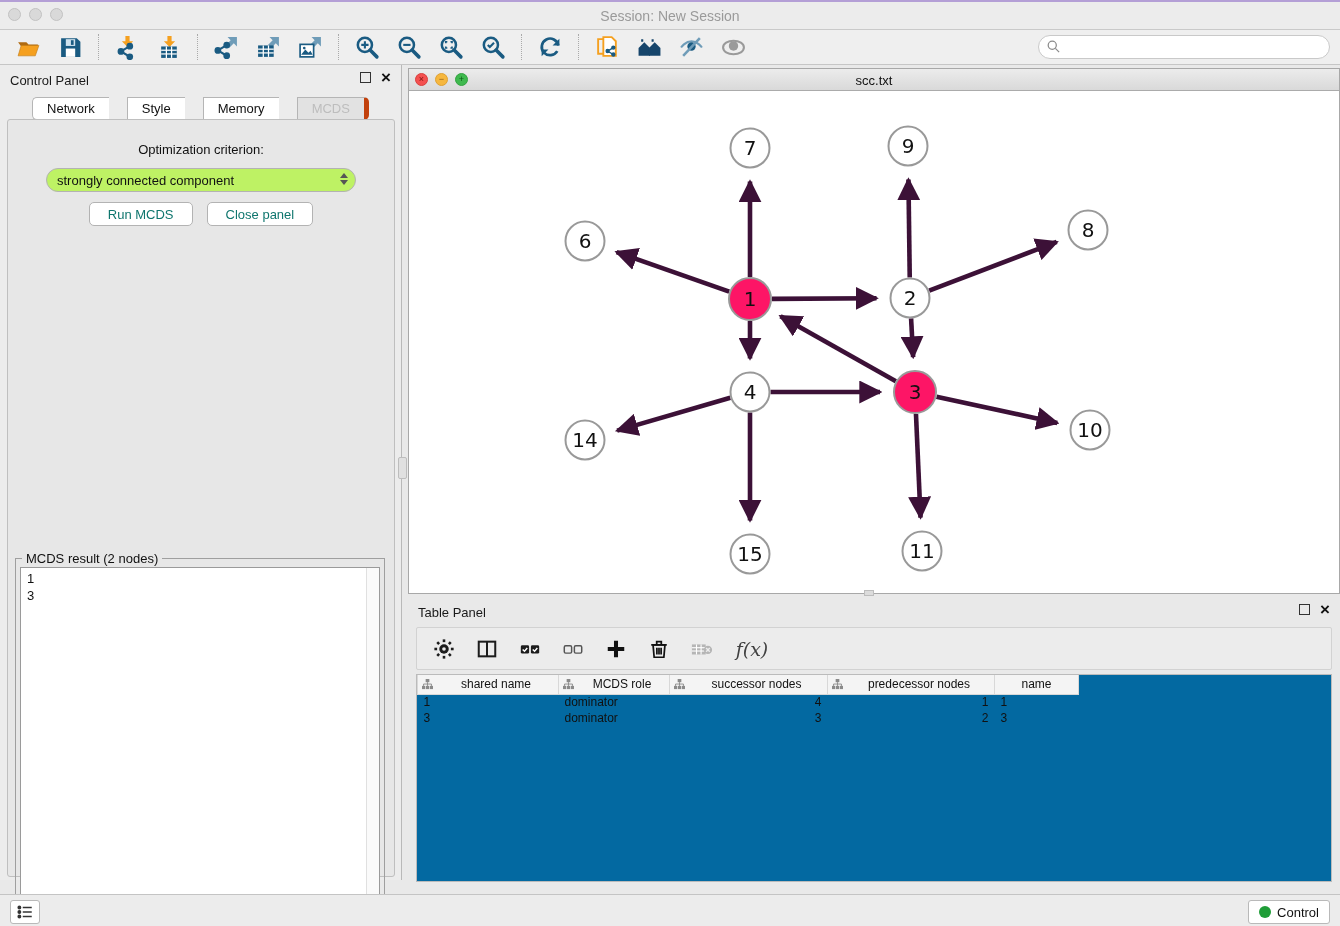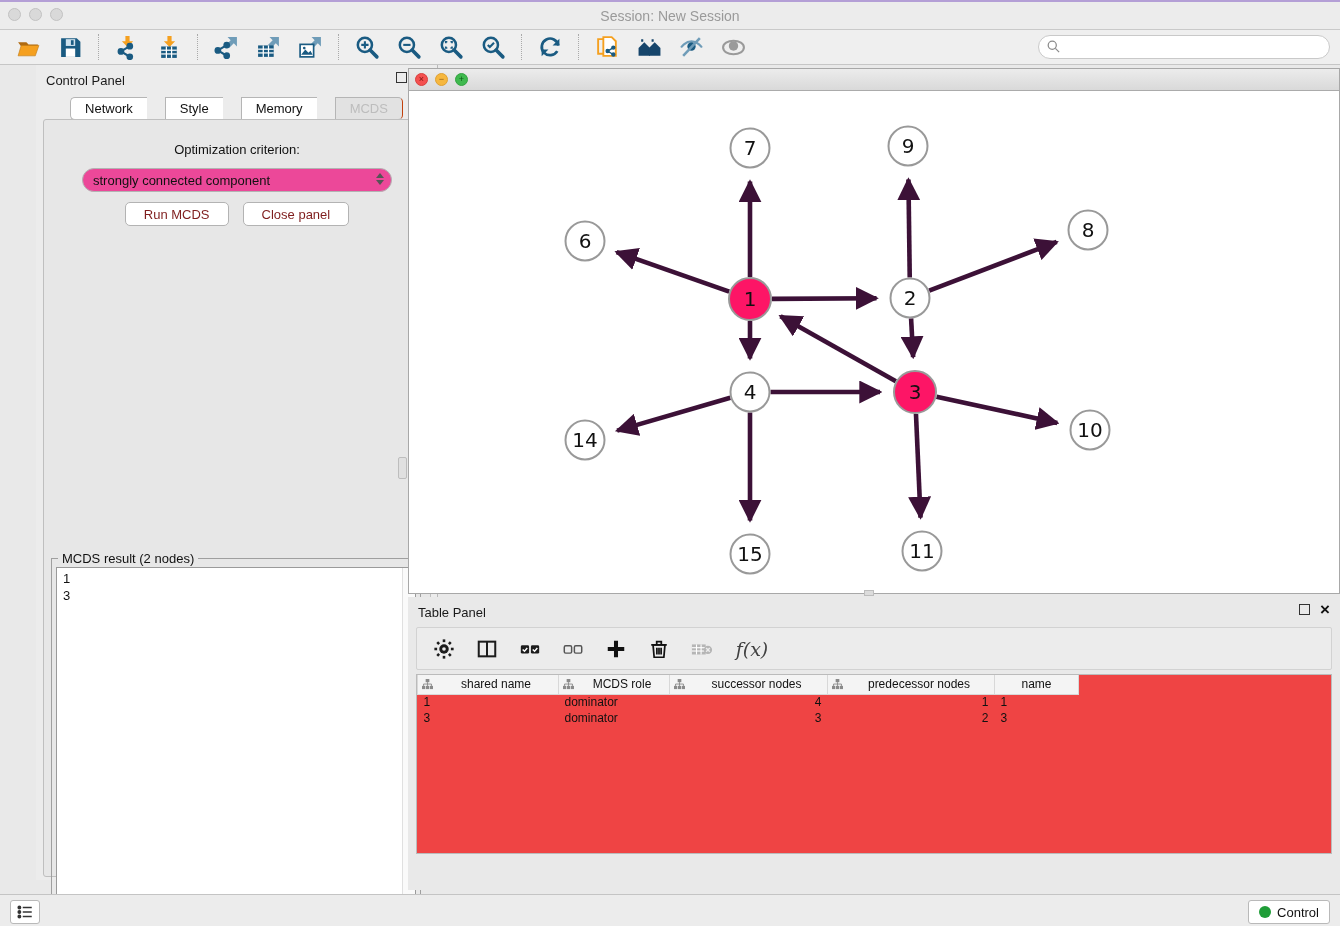--- a/index.html
+++ b/index.html
@@ -21,43 +21,43 @@
   .main-toolbar { position:absolute; left:0; top:28px; width:1340px; height:35px; background:#efefef; border-bottom:1px solid #c6c6c6; display:flex; align-items:center; padding:0 10px; }
   .tb-group { display:flex; align-items:center; gap:6px; }
   .tb-sep { width:1px; height:26px; margin:0 10px; border-left:1px dotted #aaaaaa; }
   .tb-btn { width:36px; height:28px; background:transparent; border:none; display:flex; align-items:center; justify-content:center; cursor:pointer; }
   .tb-btn svg { width:25px; height:25px; }
   .search-wrap { margin-left:auto; position:relative; width:292px; height:24px; }
   .search-wrap input { width:100%; height:100%; border:1px solid #c9c9c9; border-radius:13px; background:#ffffff; padding:0 10px 0 28px; font-size:13px; outline:none; }
   .search-mag { position:absolute; left:8px; top:4px; width:15px; height:15px; }
 
   
-  .control-panel { position:absolute; left:0; top:63px; width:402px; height:815px; background:#ececec; border-right:1px solid #b9b9b9;margin-left:36px; }
+  .control-panel { position:absolute; left:0; top:63px; width:402px; height:815px; background:#ececec; border-right:1px solid #b9b9b9; }
   .panel-head { position:relative; height:30px; }
   .panel-title { position:absolute; left:10px; top:8px; font-size:13px; color:#1a1a1a; }
   .panel-head-icons { position:absolute; right:10px; top:7px; display:flex; gap:10px; align-items:center; }
   .float-ic { width:11px; height:11px; border:1.6px solid #333; display:inline-block; }
   .close-ic { font-size:17px; font-weight:bold; color:#111; line-height:11px; cursor:pointer; }
 
   .ctrl-tabs { position:absolute; left:0; top:32px; width:100%; display:flex; justify-content:center; }
   .tabset { display:flex;gap:18px; }
   .tab { font-size:13px; padding:3px 14px; background:#ffffff; border:1px solid #b5b5b5; border-right:none; color:#111; cursor:pointer; }
   .tab:first-child { border-radius:5px 0 0 5px; }
-  .tab:last-child { border-right:1px solid #c2410c; border-radius:0 5px 5px 0;text-align:right; }
+  .tab:last-child { border-right:5px solid #c2410c; border-radius:0 5px 5px 0;text-align:right; }
   .tab.active { background:#e2e2e2; color:#bdbdbd; }
 
   .ctrl-content { position:absolute; left:7px; top:54px; width:388px; height:758px; background:#e7e7e7; border:1px solid #bfbfbf; border-radius:3px; }
   .opt-label { margin-top:22px; text-align:center; font-size:13px; color:#111; }
-  .dropdown { position:relative; margin:11px auto 0; width:310px; height:24px; background:#ec4899; border:1px solid #b3b3b3; border-radius:12px; font-size:13px; display:flex; align-items:center; padding:0 26px 0 10px; cursor:pointer; color:#111; }
+  .dropdown { position:relative; margin:11px auto 0; width:310px; height:24px; background:#bef264; border:1px solid #b3b3b3; border-radius:12px; font-size:13px; display:flex; align-items:center; padding:0 26px 0 10px; cursor:pointer; color:#111; }
   .dd-arrows { position:absolute; right:7px; top:4px; display:flex; flex-direction:column; gap:2px; }
   .dd-arrows i { width:0; height:0; border-left:4px solid transparent; border-right:4px solid transparent; }
   .dd-up { border-bottom:5px solid #555; }
   .dd-down { border-top:5px solid #555; }
   .btn-row { margin-top:10px; display:flex; justify-content:center; gap:14px; }
-  .mac-btn { height:24px; padding:0 18px; background:#fff; border:1px solid #b3b3b3; border-radius:5px; font-size:13px; color:#7f1d1d; cursor:pointer; font-family:"Liberation Sans", sans-serif; }
+  .mac-btn { height:24px; padding:0 18px; background:#fff; border:1px solid #b3b3b3; border-radius:5px; font-size:13px; color:#0f766e; cursor:pointer; font-family:"Liberation Sans", sans-serif; }
 
   .result-box { position:absolute; left:7px; top:438px; width:370px; height:378px; border:1px solid #9f9f9f; }
   .result-legend { position:absolute; left:6px; top:-8px; background:#e7e7e7; padding:0 4px; font-size:13px; color:#111;text-align:center; }
   .result-list { position:absolute; left:4px; top:8px; right:4px; bottom:4px; background:#fff; border:1px solid #9a9a9a; font-size:13px; color:#111; padding:2px 0 0 6px; line-height:17px; overflow:hidden; }
   .result-scroll { position:absolute; right:0; top:0; bottom:0; width:13px; background:#fafafa; border-left:1px solid #e0e0e0; }
   .v-splitter-knob { position:absolute; left:398px; top:455px; width:9px; height:22px; background:#e0e0e0; border:1px solid #bdbdbd; border-radius:2px; }
 
   
   .net-window { position:absolute; left:408px; top:66px; width:932px; height:526px; background:#fff; border:1px solid #a8a8a8; }
   .net-titlebar { position:relative; height:22px; background:linear-gradient(#ececec,#d9d9d9); border-bottom:1px solid #ababab; }
@@ -67,21 +67,21 @@
   .h-splitter-knob { position:absolute; left:455px; bottom:-3px; width:10px; height:6px; background:#dcdcdc; border:1px solid #bdbdbd; }
   .graph-label { font-family:"DejaVu Sans", sans-serif; }
 
   
   .table-panel { position:absolute; left:408px; top:595px; width:932px; height:293px; background:#e9e9e9; }
   .tp-toolbar { position:absolute; left:8px; top:30px; width:916px; height:43px; background:#ececec; border:1px solid #d2d2d2; border-radius:2px; display:flex; align-items:center; gap:17px; padding-left:14px; }
   .tp-btn { width:26px; height:26px; background:transparent; border:none; display:flex; align-items:center; justify-content:center; cursor:pointer; }
   .tp-btn svg { width:22px; height:22px; }
   .tp-btn.disabled { cursor:default; }
   .fx-glyph { font-family:"DejaVu Serif", serif; font-style:italic; font-size:19px; color:#404040; }
-  .tp-table-wrap { position:absolute; left:8px; top:77px; width:916px; height:180px; background:#ef4444; border:1px solid #bbbbbb; overflow:hidden; }
+  .tp-table-wrap { position:absolute; left:8px; top:77px; width:916px; height:208px; background:#0369a1; border:1px solid #bbbbbb; overflow:hidden; }
   table.node-table { border-collapse:collapse; font-size:12px; table-layout:fixed; }
   .node-table th { background:#f4f4f4; border:1px solid #d8d8d8; border-top:none; font-weight:normal; height:19px; padding:0 4px; color:#111; }
   .node-table th .th-inner { display:flex; align-items:center; gap:5px; justify-content:flex-start; }
   .node-table th .th-label { flex:1; text-align:center; }
   .node-table td { height:16px; padding:0 6px; color:#111; border:none; }
   .node-table td.r { text-align:right; }
   .tree-ic { width:11px; height:11px; flex:0 0 11px; }
   .tp-tabs { position:absolute; left:0; bottom:3px; width:100%; display:flex; justify-content:center; }
 
   
@@ -316,20 +316,21 @@
   </div>
   <div class="v-splitter-knob"></div>
 
   <div class="net-window">
     <div class="net-titlebar">
       <div class="net-traffic">
         <span class="tl red">×</span>
         <span class="tl yellow">−</span>
         <span class="tl green">+</span>
       </div>
+      <div class="net-title">scc.txt</div>
     </div>
     <div class="net-canvas" id="net-canvas"><svg width="930" height="502">
           <defs>
             <marker id="arrow" markerWidth="5" markerHeight="5" viewBox="0 0 4 4" refX="3.6" refY="2" orient="auto">
               <path d="M0,0 L4,2 L0,4 Z" fill="#3c1137"></path>
             </marker>
           </defs>
           <line x1="341" y1="186" x2="341" y2="90.5" stroke="#3c1137" stroke-width="4.6" marker-end="url(#arrow)"></line>
           <line x1="320.2449403778676" y1="200.7042820722201" x2="207.60429533370163" y2="161.10938866275572" stroke="#3c1137" stroke-width="4.6" marker-end="url(#arrow)"></line>
           <line x1="362.9995703250881" y1="207.8625026854682" x2="467.50065427770676" y2="207.20937091076433" stroke="#3c1137" stroke-width="4.6" marker-end="url(#arrow)"></line>

